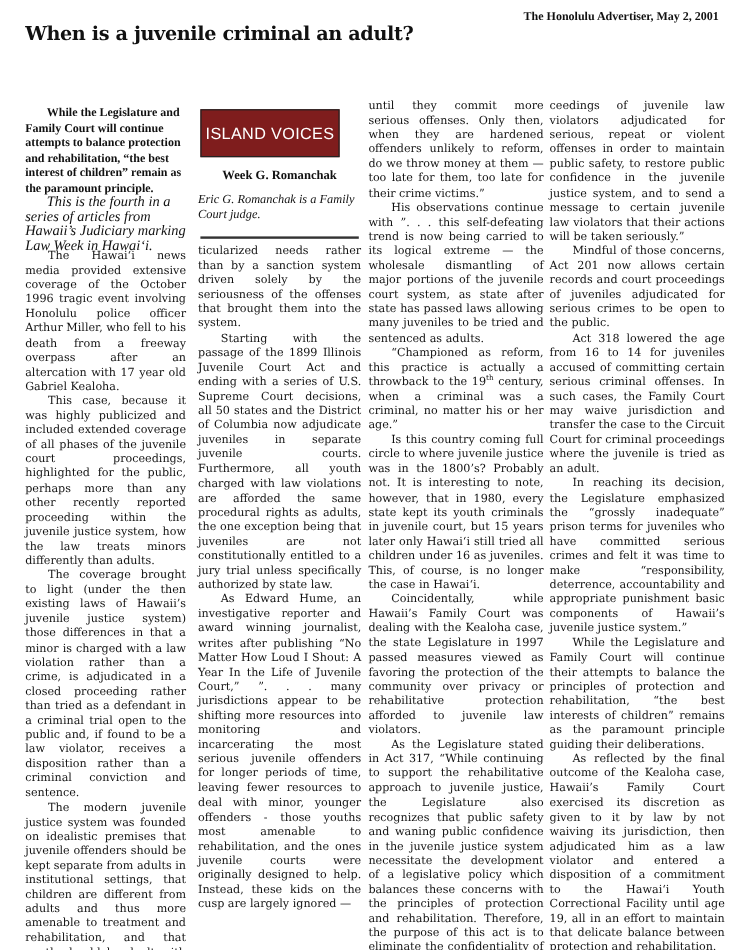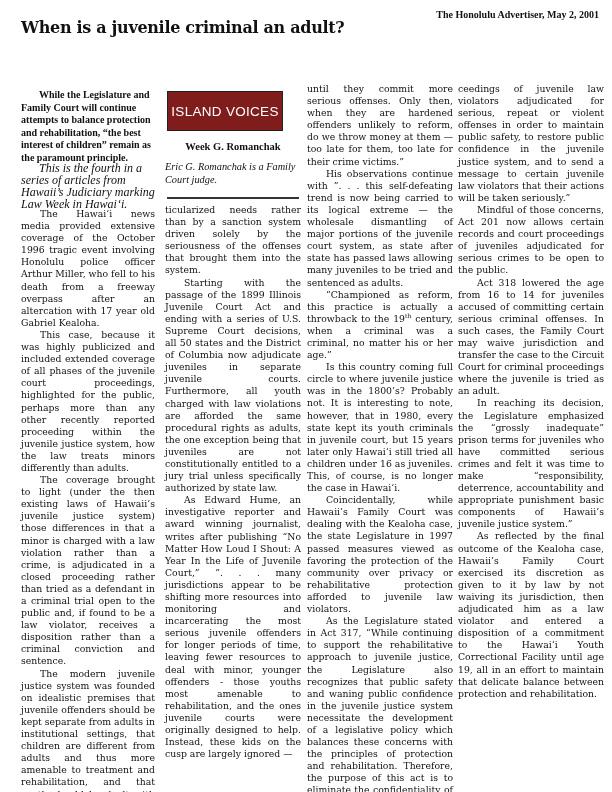--- a/index.html
+++ b/index.html
@@ -60,14 +60,15 @@
   <p>Is this country coming full circle to where juvenile justice was in the 1800’s?  Probably not. It is interesting to note, however, that in 1980, every state kept its youth criminals in juvenile court, but 15 years later only Hawai‘i still tried all children under 16 as juveniles.  This, of course, is no longer the case in Hawai‘i.</p>
   <p>Coincidentally, while Hawaii’s Family Court was dealing with the Kealoha case, the state Legislature in 1997 passed measures viewed as favoring the protection of the community over privacy or rehabilitative protection afforded to juvenile law violators.</p>
   <p>As the Legislature stated in Act 317, “While continuing to support the rehabilitative approach to juvenile justice, the Legislature also recognizes that public safety and waning public confidence in the juvenile justice system necessitate the development of a legislative policy which balances these concerns with the principles of protection and rehabilitation. Therefore, the purpose of this act is to eliminate the confidentiality of certain records and pro-</p>
 </div>
 
 <div class="col col4">
   <p style="text-indent:0">ceedings of juvenile law violators adjudicated for serious, repeat or violent offenses in order to maintain public safety, to restore public confidence in the juvenile justice system, and to send a message to certain juvenile law violators that their actions will be taken seriously.”</p>
   <p>Mindful of those concerns, Act 201 now allows certain records and court proceedings of juveniles adjudicated for serious crimes to be open to the public.</p>
   <p>Act 318 lowered the age from 16 to 14 for juveniles accused of committing certain serious criminal offenses.  In such cases, the Family Court may waive jurisdiction and transfer the case to the Circuit Court for criminal proceedings where the juvenile is tried as an adult.</p>
   <p>In reaching its decision, the Legislature emphasized the “grossly inadequate” prison terms for juveniles who have committed serious crimes and felt it was time to make “responsibility, deterrence, accountability and appropriate punishment basic components of Hawaii’s juvenile justice system.”</p>
+  <p>While the Legislature and Family Court will continue their attempts to balance the principles of protection and rehabilitation, “the best interests of children” remains as the paramount principle guiding their deliberations.</p>
   <p>As reflected by the final outcome of the Kealoha case, Hawaii’s Family Court exercised its discretion as given to it by law by not waiving its jurisdiction, then adjudicated him as a law violator and entered a disposition of a commitment to the Hawai‘i Youth Correctional Facility until age 19, all in an effort to maintain that delicate balance between protection and rehabilitation.</p>
 </div>
 
 </body></html>

